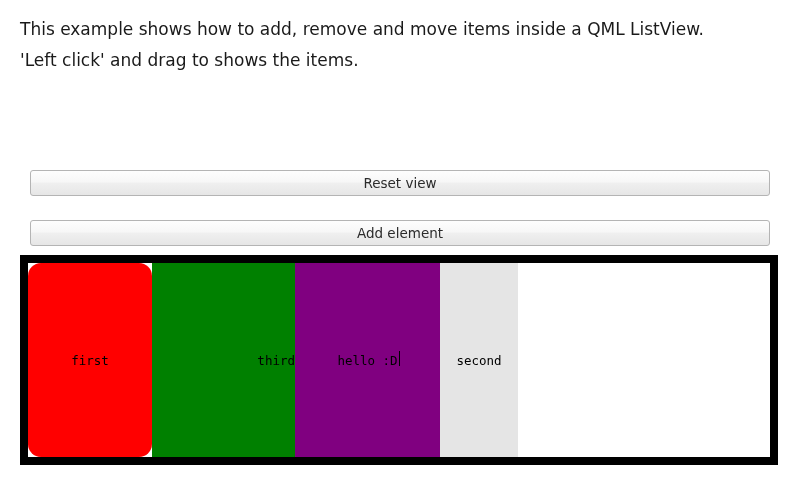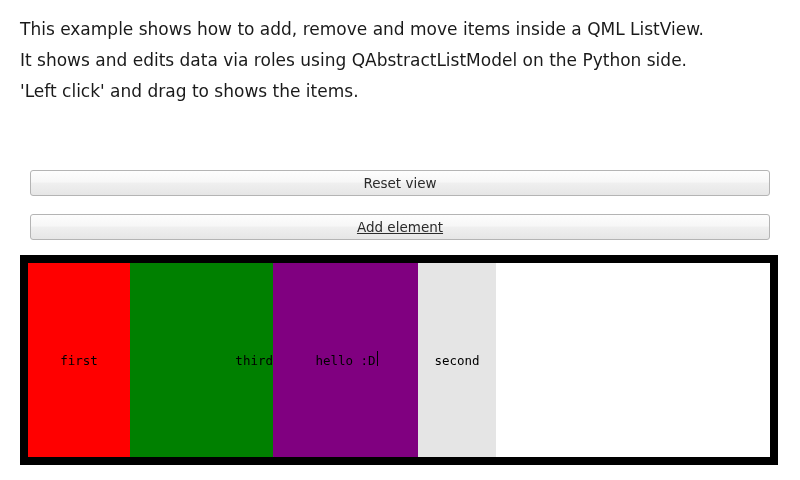--- a/index.html
+++ b/index.html
@@ -44,21 +44,21 @@
     color: #2b2b2b;
     font-family: "DejaVu Sans", "Liberation Sans", sans-serif;
     font-size: 13.5px;
     display: flex;
     align-items: center;
     justify-content: center;
     cursor: pointer;
     padding: 5px;
   }
   #reset-view-button { top: 170px; }
-  #add-element-button { top: 214px; text-decoration: underline; }
+  #add-element-button { top: 220px; }
 
   
   #listview-frame {
     position: absolute;
     left: 20px;
     top: 255px;
     width: 758px;
     height: 210px;
     box-sizing: border-box;
     border: 8px solid #000000;
@@ -100,31 +100,30 @@
     width: 1px;
     height: 15px;
     background: #000000;
   }
 </style>
 </head>
 <body>
 
 <div id="description">
   <div class="desc-line">This example shows how to add, remove and move items inside a QML ListView.</div>
-  <div class="desc-line">It shows and edits data via roles using QAbstractListModel on the Python side.</div>
   <div class="desc-line">'Left click' and drag to shows the items.</div>
 </div>
 
 <button class="qt-button" id="reset-view-button">Reset view</button>
 
 <button class="qt-button" id="add-element-button">Add element</button>
 
 <div id="listview-frame">
   <div id="listview-track">
-      <div class="list-item" style="width: 102px; background: rgb(255, 0, 0);">
+      <div class="list-item" style="width: 124px; background: rgb(255, 0, 0); border-radius: 13px;">
         <span class="list-item-label">first</span>
       </div>
       <div class="list-item" style="width: 143px; background: rgb(0, 128, 0); justify-content: flex-end;">
         <span class="list-item-label">third</span>
       </div>
       <div class="list-item" style="width: 145px; background: rgb(128, 0, 128);">
         <span class="list-item-label editing">hello :D</span>
       </div>
       <div class="list-item" style="width: 78px; background: #e5e5e5;">
         <span class="list-item-label">second</span>

